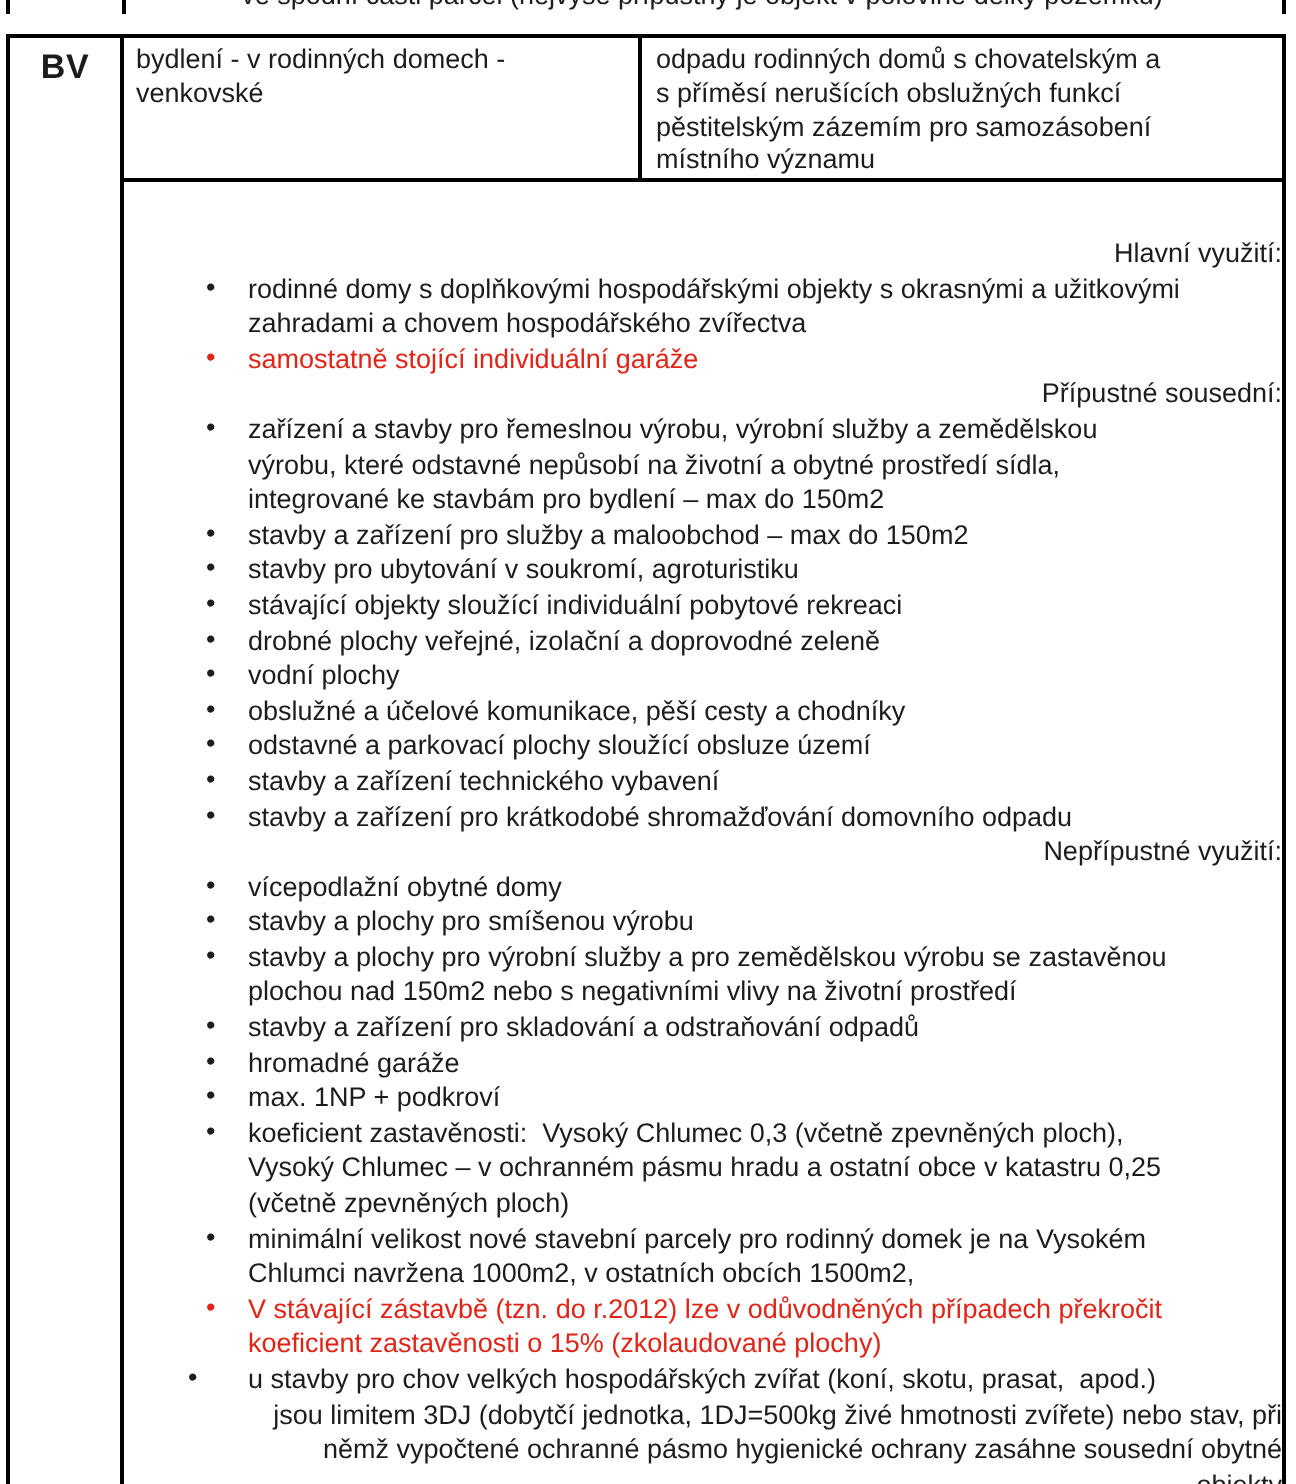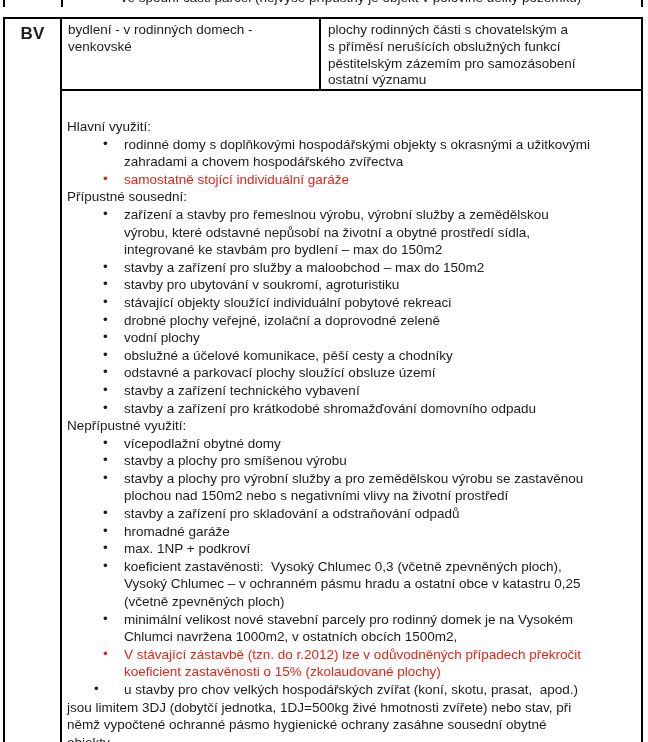--- a/index.html
+++ b/index.html
@@ -30,21 +30,21 @@
     text-align:center;padding-top:5px;
   }
   .zone-code{font-weight:bold;font-size:17px;letter-spacing:.3px;}
   .colmain{flex:1;min-width:0;display:flex;flex-direction:column;gap:24px;}
   .rowhead{display:flex;height:72px;flex:none;border-bottom:2px solid var(--line,#000);box-sizing:border-box;}
   .c2{width:259px;flex:none;border-right:2px solid var(--line,#000);box-sizing:border-box;padding:3px 4px 0 6px;}
   .c3{flex:1;min-width:0;padding:3px 4px 0 7px;}
   .hline{font-size:13.5px;line-height:16.8px;white-space:pre;}
   .rowbody{flex:1;min-height:0;overflow:hidden;padding:3px 0 0 2px;}
   .ln{font-size:13.5px;line-height:17.6px;white-space:pre;position:relative;}
-  .ln.head,.ln.para{padding-left:3px;}
+  .ln.head,.ln.para{padding-left:3px;text-align:right;}
   .ln.bfirst,.ln.cont{padding-left:60px;}
   .bullet-dot{position:absolute;left:39px;top:-1px;}
   .outdent .bullet-dot{left:30px;}
   .red{color:var(--red,#e02518);}
 </style>
 </head>
 <body style="--bg: #ffffff; --ink: #1c1c1c; --line: #000000; --red: #e02518;">
 
 <div class="tbl">
 
@@ -57,24 +57,24 @@
     <div class="col1">
       <div class="zone-code">BV</div>
     </div>
     <div class="colmain">
       <div class="rowhead">
         <div class="c2">
           <div class="hline">bydlení - v rodinných domech -</div>
           <div class="hline">venkovské</div>
         </div>
         <div class="c3">
-          <div class="hline">plochy rodinných části s chovatelským a</div>
+          <div class="hline">odpadu rodinných domů s chovatelským a</div>
           <div class="hline">s příměsí nerušících obslužných funkcí</div>
           <div class="hline">pěstitelským zázemím pro samozásobení</div>
-          <div class="hline">ostatní významu</div>
+          <div class="hline">místního významu</div>
         </div>
       </div>
       <div class="rowbody" id="reg-list">
           <div class="ln head">Hlavní využití:</div>
           <div class="ln bfirst"><span class="bullet-dot">•</span>rodinné domy s doplňkovými hospodářskými objekty s okrasnými a užitkovými</div>
           <div class="ln cont">zahradami a chovem hospodářského zvířectva</div>
           <div class="ln bfirst red"><span class="bullet-dot">•</span>samostatně stojící individuální garáže</div>
           <div class="ln head">Přípustné sousední:</div>
           <div class="ln bfirst"><span class="bullet-dot">•</span>zařízení a stavby pro řemeslnou výrobu, výrobní služby a zemědělskou</div>
           <div class="ln cont">výrobu, které odstavné nepůsobí na životní a obytné prostředí sídla,</div>

